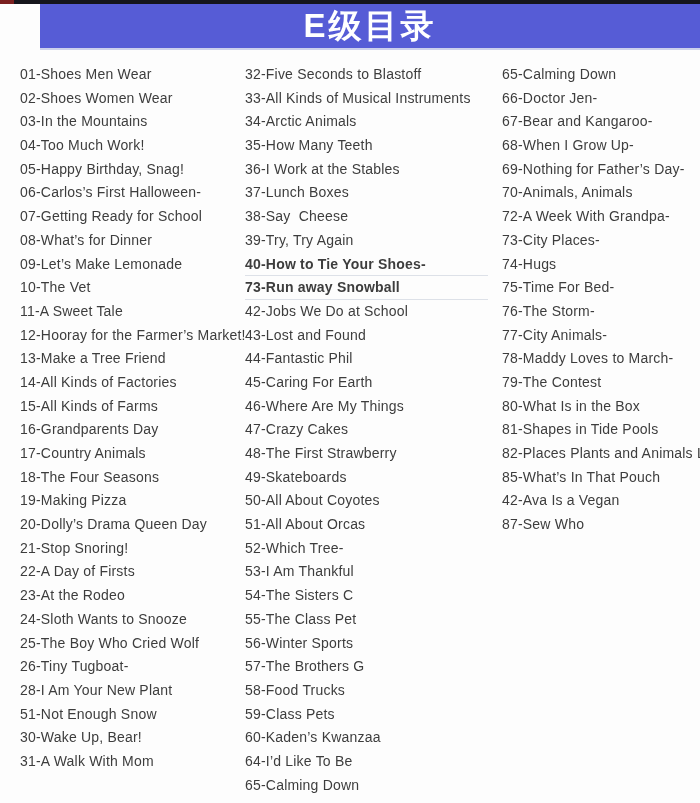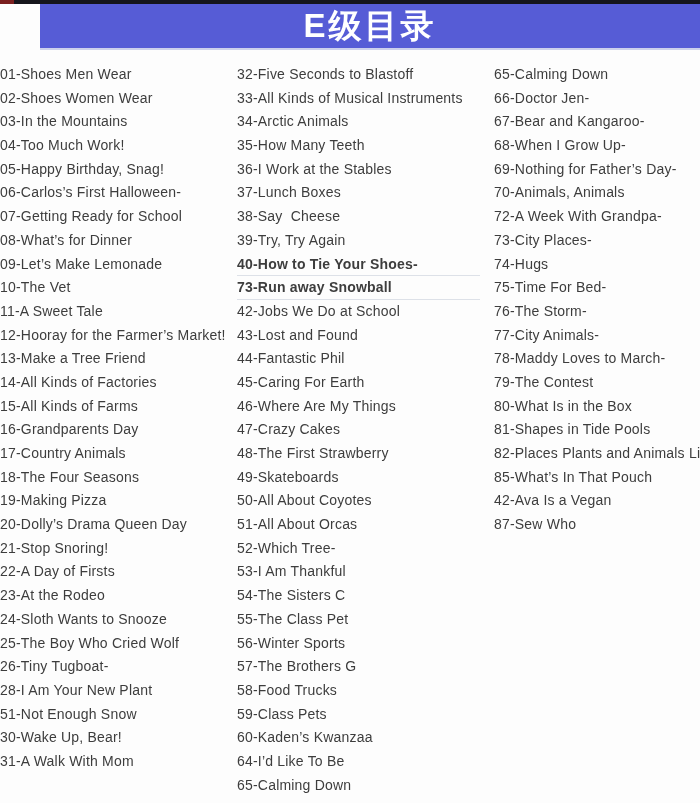--- a/index.html
+++ b/index.html
@@ -34,22 +34,22 @@
     font-weight: bold;
     letter-spacing: 3px;
     line-height: 1;
     padding-bottom: 2px;
   }
   .catalog {
     display: flex;
     padding-top: 13px;
   }
   .col { flex: 0 0 auto; }
-  .col-1 { width: 230px; padding-left: 0; }
-  .col-2 { width: 258px; padding-left: 7px; }
+  .col-1 { width: 230px; padding-left: 20px; }
+  .col-2 { width: 258px; padding-left: 7px; margin-left: 8px; }
   .col-3 { flex: 1 1 auto; padding-left: 6px; overflow: hidden; }
   .item {
     height: 23.7px;
     line-height: 23.7px;
     font-size: 14px;
     color: var(--text, #3d3d3d);
     white-space: pre;
     letter-spacing: 0.2px;
   }
   .item.underlined {

